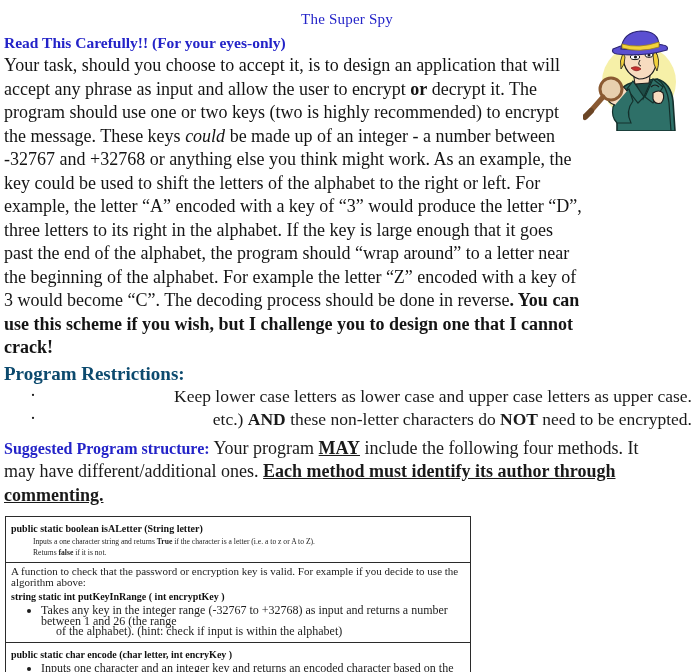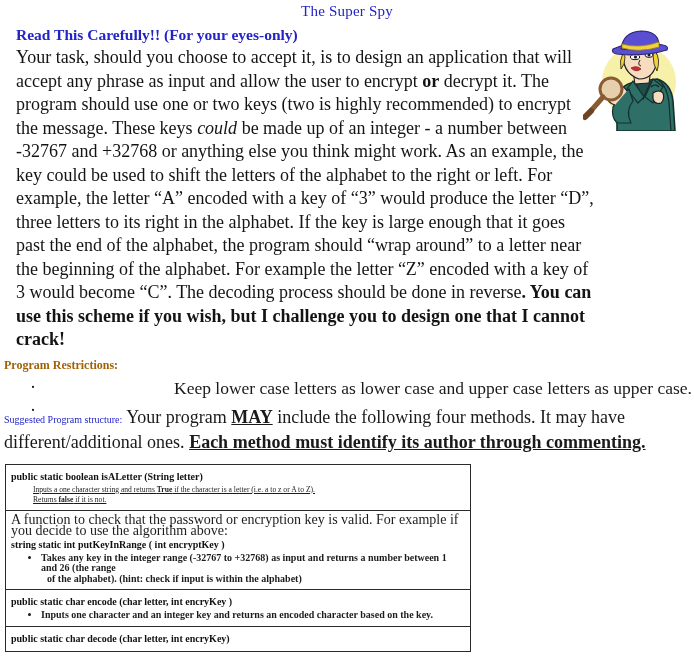--- a/index.html
+++ b/index.html
@@ -19,46 +19,46 @@
     position: relative;
     width: 694px;
     height: 672px;
     box-sizing: border-box;
   }
   .doc-title {
     text-align: center;
     color: #2323c8;
     font-size: 15px;
     line-height: 18px;
-    padding-top: 2px;
+    padding-top: 10px;
     font-family: "Liberation Serif", "DejaVu Serif", serif;
     letter-spacing: 0.2px;
   }
   .head-blue {
     color: #2323c8;
     font-weight: bold;
     font-size: 15.5px;
     line-height: 19px;
-    margin: 5px 0 2px 16px;
+    margin: 5px 0 2px 4px;
   }
   .body-copy {
     font-size: 18px;
     line-height: 23.5px;
-    margin: 0 0 0 16px;
+    margin: 0 0 0 4px;
     width: 580px;
     text-align: left;
     color: #141414;
   }
   .body-copy b { font-weight: bold; }
   .body-copy i { font-style: italic; }
 
   .restrict-head {
-    color: #a16207;
-    font-weight: bold;
-    font-size: 12px;
+    color: #0c4a6e;
+    font-weight: bold;
+    font-size: 19px;
     line-height: 19px;
     margin: 4px 0 2px 4px;
   }
   ul.restrictions {
     margin: 0 0 0 4px;
     padding: 0 0 0 28px;
     list-style: none;
     width: 660px;
     text-align: right;
   }
@@ -83,22 +83,22 @@
   }
 
   .suggested {
     font-size: 18px;
     line-height: 23.5px;
     margin: 6px 0 0 4px;
     width: 664px;
   }
   .suggested .lbl {
     color: #2323c8;
-    font-weight: normal;
-    font-size: 10px;
+    font-weight: bold;
+    font-size: 16px;
   }
   .u { text-decoration: underline; }
 
   table.methods {
     border-collapse: collapse;
     width: 466px;
     margin: 9px 0 0 5px;
     table-layout: fixed;
   }
   table.methods td {
@@ -112,40 +112,38 @@
     font-size: 10px;
     line-height: 12px;
     margin: 3px 0 2px 0;
     color: #111;
   }
   .desc {
     font-size: 7.6px;
     line-height: 10.5px;
     margin: 0 0 0 22px;
     color: #1c1c1c;
-    text-decoration: underline;
   }
   .desc-plain {
-    font-size: 14px;
+    font-size: 11px;
     line-height: 11px;
     margin: 0;
     color: #1c1c1c;
   }
   ul.bullets {
     margin: 1px 0 1px 0;
     padding-left: 30px;
     list-style: disc;
   }
   ul.bullets li {
-    font-size: 10px;
+    font-size: 12px;
     line-height: 10.6px;
     color: #1c1c1c;
-    font-weight: bold;
-  }
-  ul.bullets li .cont2 { display: block; padding-left: 6px; }
+  }
+  ul.bullets li .cont2 { display: block; padding-left: 6px; margin-left: 9px; }
 
   .spy {
     position: absolute;
     right: 7px;
     top: 27px;
     width: 104px;
     height: 104px;
   }
 </style>
 </head>
@@ -203,21 +201,21 @@
   </div>
 
   <div class="head-blue">Read This Carefully!! (For your eyes-only)</div>
 
   <p class="body-copy"><span>Your task, should you choose to accept it, is to design an application that will accept any phrase as input and allow the user to encrypt </span><b>or</b><span> decrypt it. The program should use one or two keys (two is highly recommended) to encrypt the message. These keys </span><i>could</i><span> be made up of an integer - a number between -32767 and +32768 or anything else you think might work. As an example, the key could be used to shift the letters of the alphabet to the right or left. For example, the letter “A” encoded with a key of “3” would produce the letter “D”, three letters to its right in the alphabet. If the key is large enough that it goes past the end of the alphabet, the program should “wrap around” to a letter near the beginning of the alphabet. For example the letter “Z” encoded with a key of 3 would become “C”. The decoding process should be done in reverse</span><b>. You can use this scheme if you wish, but I challenge you to design one that I cannot crack!</b></p>
 
   <div class="restrict-head">Program Restrictions:</div>
 
   <ul class="restrictions">
     <li><span>Keep lower case letters as lower case and upper case letters as upper case.</span></li>
-    <li></li>
+    <li><span class="cont"><span>etc.) </span><b>AND</b><span> these non-letter characters do </span><b>NOT</b><span> need to be encrypted.</span></span></li>
   </ul>
 
   <p class="suggested"><span class="lbl">Suggested Program structure:</span><span> Your program </span><b class="u">MAY</b><span> include the following four methods. It may have different/additional ones. </span><b class="u">Each method must identify its author through commenting.</b></p>
 
   <table class="methods">
     <tbody>
       <tr>
         <td>
           <div class="sig">public static boolean isALetter (String letter)</div>
           <div class="desc"><span>Inputs a one character string and returns </span><b>True</b><span> if the character is a letter (i.e. a to z or A to Z).</span></div>

